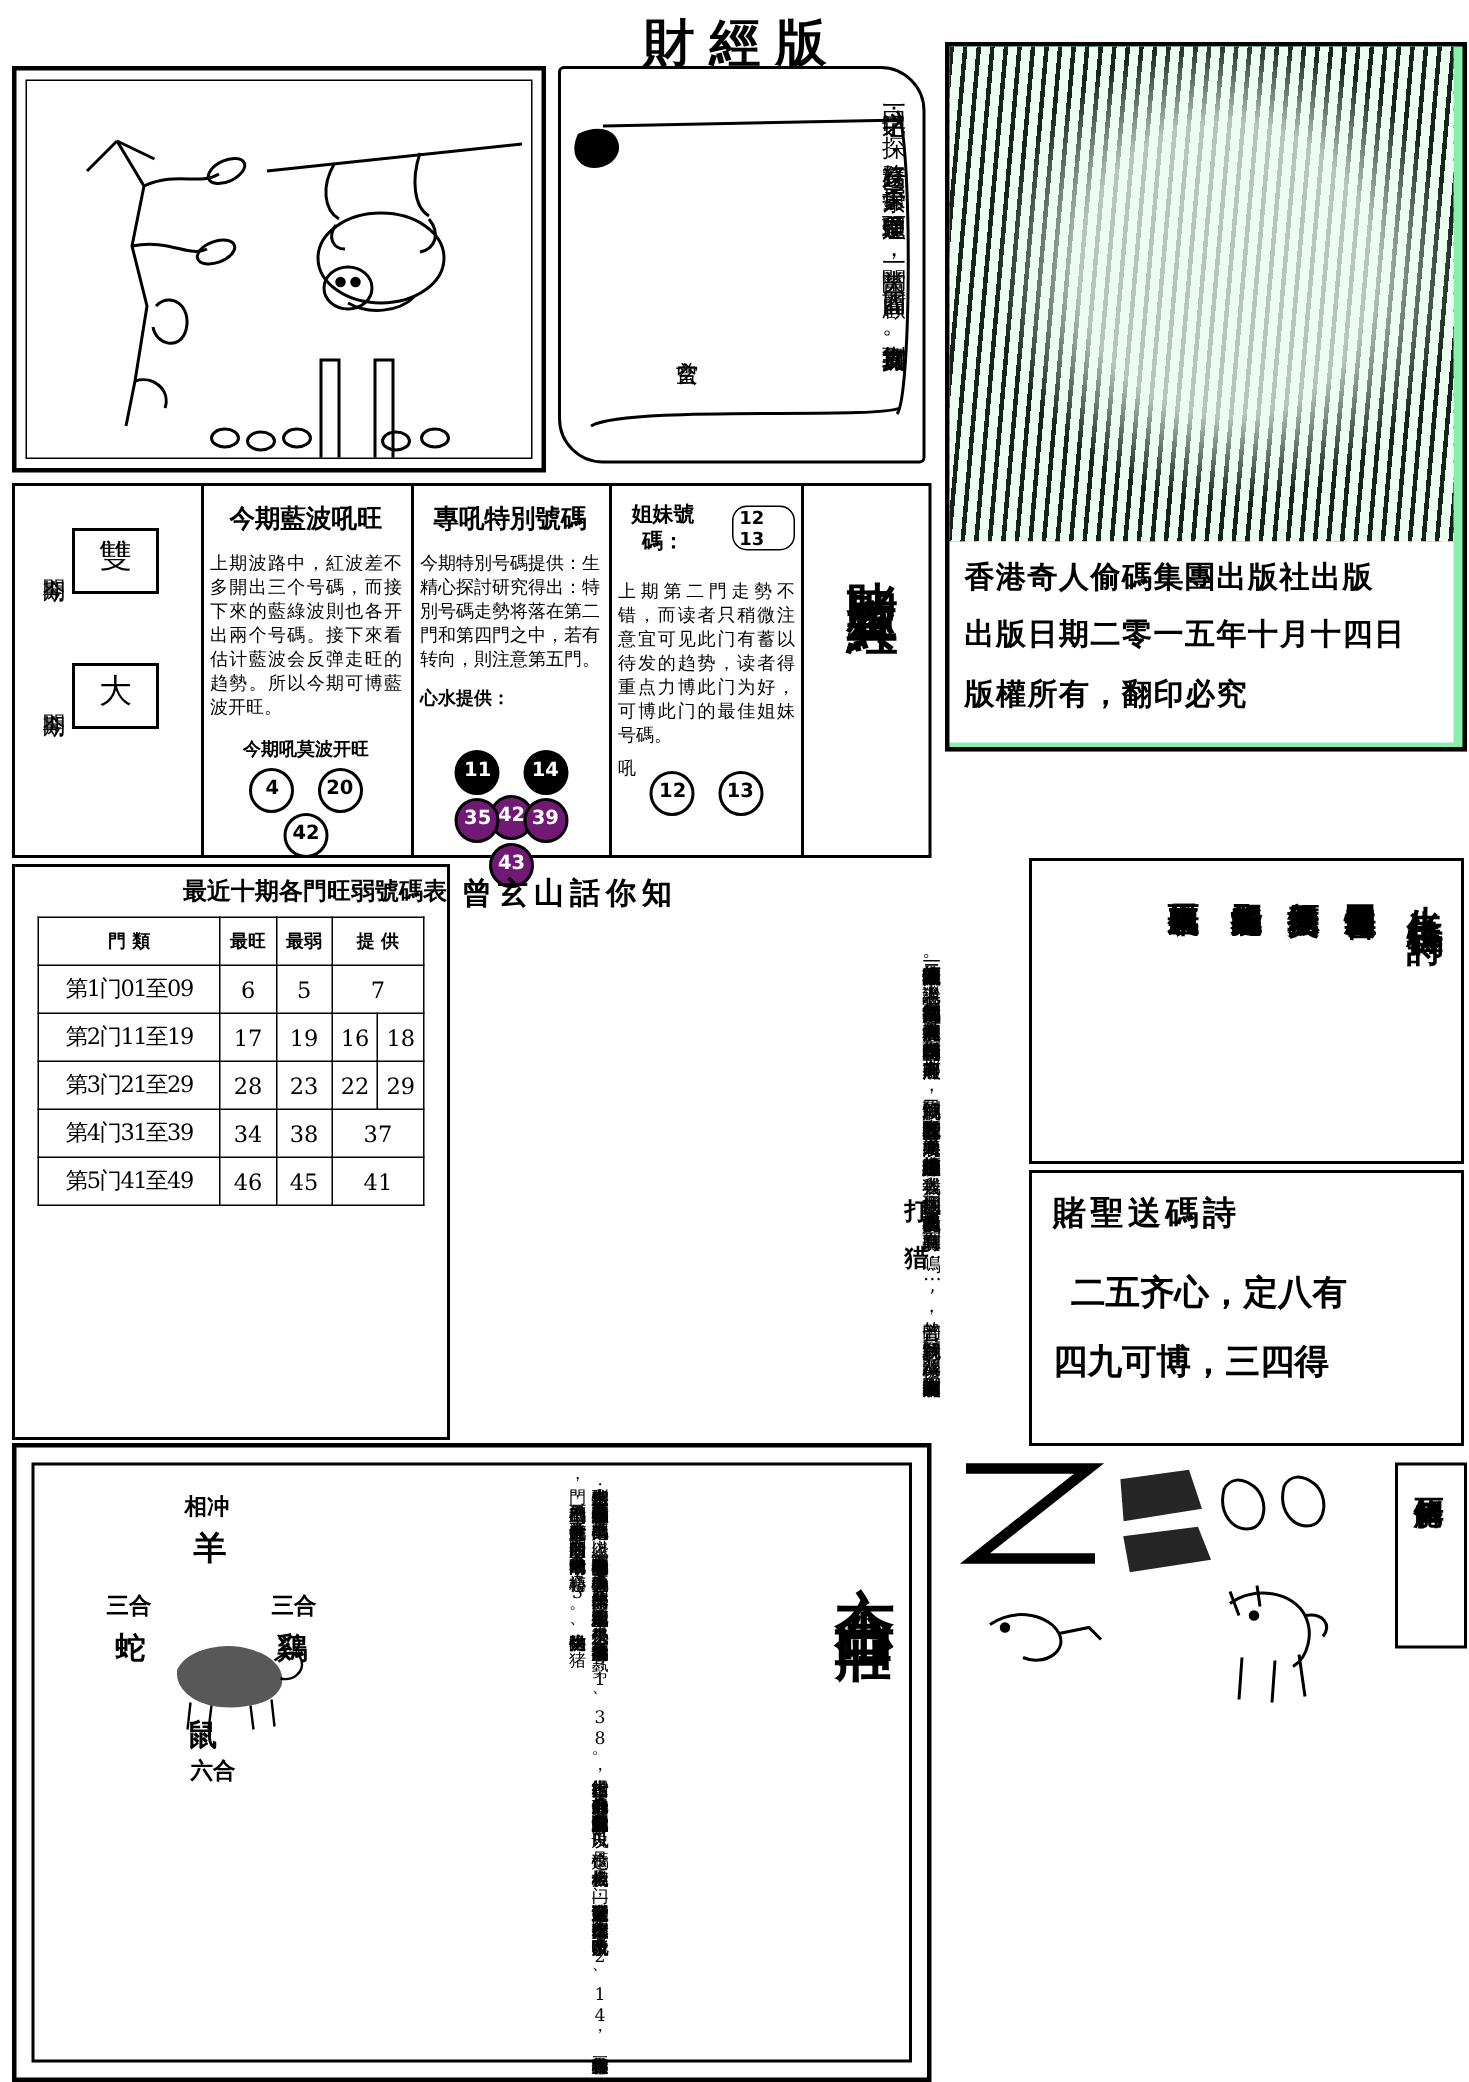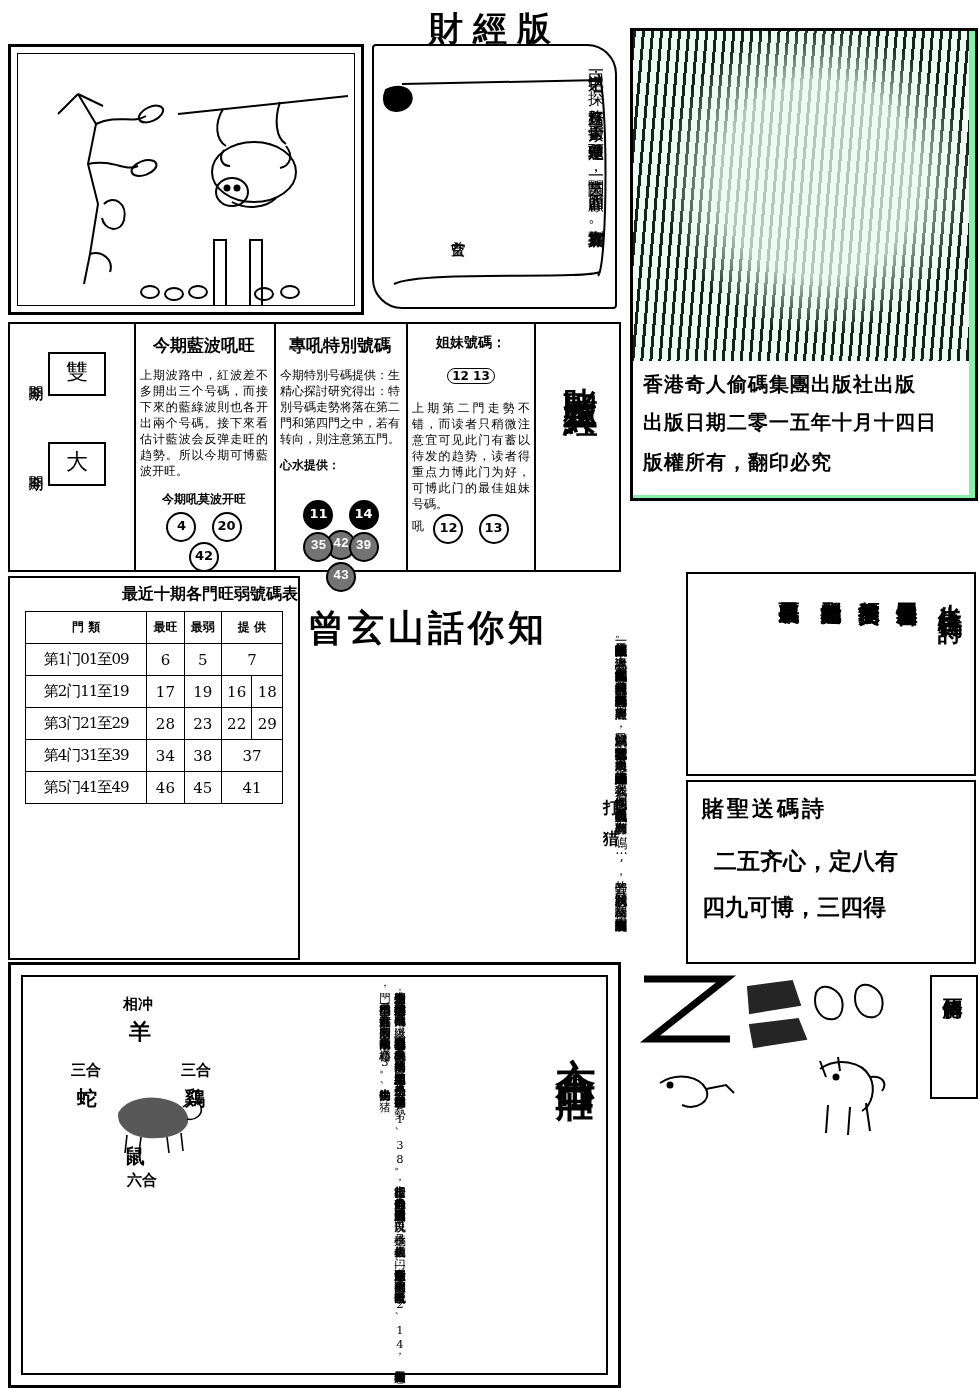--- a/index.html
+++ b/index.html
@@ -24,33 +24,33 @@
      opacity:.85;}
   #brandart .pale{position:absolute;inset:0;background:radial-gradient(circle at 55% 45%, rgba(255,255,255,.75) 0 38%, rgba(255,255,255,0) 60%);}
   .brandline{position:absolute;left:10px;font-size:20px;font-weight:bold;font-family:"DejaVu Serif","Liberation Serif",serif;letter-spacing:1px;}
   
   #band2{position:absolute;left:8px;top:322px;width:609px;height:246px;border:2px solid #000;}
   .vsep{position:absolute;top:0;bottom:0;width:0;border-left:2px solid #000;}
   .cellhead{text-align:center;font-weight:bold;font-size:17px;font-family:"DejaVu Serif","Liberation Serif",serif;}
   .body-cn{font-size:12px;line-height:16px;text-align:justify;font-family:"DejaVu Serif","Liberation Serif",serif;}
   .ball{display:inline-block;width:26px;height:26px;border-radius:50%;border:2px solid #000;text-align:center;line-height:24px;font-size:13px;font-weight:bold;margin:0 5px;}
   .ball.dark{background:#000;color:#fff;border-color:#000;}
-  .ball.grey{background:#737373;color:#fff;border-color:#000;font-family:Liberation Mono, monospace;}
+  .ball.grey{background:#701a75;color:#fff;border-color:#000;}
   
   .jbox{width:54px;height:40px;border:2px solid #000;text-align:center;line-height:36px;font-size:22px;font-family:"DejaVu Serif","Liberation Serif",serif;}
   .jlab{width:28px;font-size:15px;line-height:17px;text-align:center;font-family:"DejaVu Serif","Liberation Serif",serif;}
   
   #tblbox{position:absolute;left:8px;top:576px;width:288px;height:380px;border:2px solid #000;}
   table.nums{border-collapse:collapse;width:258px;margin:4px auto 0;font-family:"DejaVu Serif","Liberation Serif",serif;}
   table.nums th,table.nums td{border:1px solid #000;text-align:center;font-size:15px;height:29px;}
   table.nums th{font-size:12px;font-weight:bold;}
   .rowlab{font-size:10px;letter-spacing:-1px;}
   
   #story{position:absolute;left:300px;top:576px;width:330px;height:380px;border-left:0;}
-  #storytitle{position:absolute;left:8px;top:6px;font-size:36px;font-weight:bold;font-family:"DejaVu Serif","Liberation Serif",serif;letter-spacing:4px;margin-top:22px;}
+  #storytitle{position:absolute;left:8px;top:6px;font-size:20px;font-weight:bold;font-family:"DejaVu Serif","Liberation Serif",serif;letter-spacing:4px;}
   #storybody{position:absolute;left:0;top:58px;height:318px;width:330px;font-size:12.5px;line-height:17px;font-family:"DejaVu Serif","Liberation Serif",serif;}
   
   #poem{position:absolute;left:686px;top:572px;width:286px;height:200px;border:2px solid #000;}
   #poem2{position:absolute;left:686px;top:780px;width:286px;height:180px;border:2px solid #000;}
   
   #sixbox{position:absolute;left:8px;top:962px;width:607px;height:420px;border:3px solid #000;background:#fff;}
   #sixinner{position:absolute;inset:10px;border:2px solid #000;}
   #sixtitle{position:absolute;right:14px;top:60px;font-size:40px;font-weight:bold;font-family:"DejaVu Serif","Liberation Serif",serif;letter-spacing:8px;}
   #sixtext{position:absolute;left:26px;top:18px;width:370px;height:382px;font-size:11.5px;line-height:15px;font-family:"DejaVu Serif","Liberation Serif",serif;}
   #zodiac{position:absolute;left:60px;top:30px;width:160px;height:220px;}
@@ -163,21 +163,21 @@
       <span class="ball dark">14</span>
       <span class="ball grey">42</span>
     </div>
     <div style="position:absolute;left:268px;top:208px;width:126px;" class="ctr">
       <span class="ball grey">35</span>
       <span class="ball grey">39</span>
       <span class="ball grey">43</span>
     </div>
 
     <div style="position:absolute;left:402px;top:10px;width:118px;">
-      <div style="display:flex;justify-content:center;align-items:center;gap:16px;flex-direction:column;">
+      <div style="display:flex;justify-content:center;align-items:center;gap:16px;">
         <span class="cellhead" style="font-size:14px;">姐妹號碼：</span>
         <span style="border:1.5px solid #000;border-radius:10px;padding:0 4px;font-size:12px;font-weight:bold;">12 13</span>
       </div>
       <div class="body-cn" style="margin-top:16px;">上期第二門走勢不错，而读者只稍微注意宜可见此门有蓄以待发的趋势，读者得重点力博此门为好，可博此门的最佳姐妹号碼。</div>
       <div class="body-cn" style="margin-top:6px;">吼</div>
     </div>
     <div style="position:absolute;left:402px;top:190px;width:118px;" class="ctr">
       <span class="ball">12</span>
       <span class="ball">13</span>
     </div>

